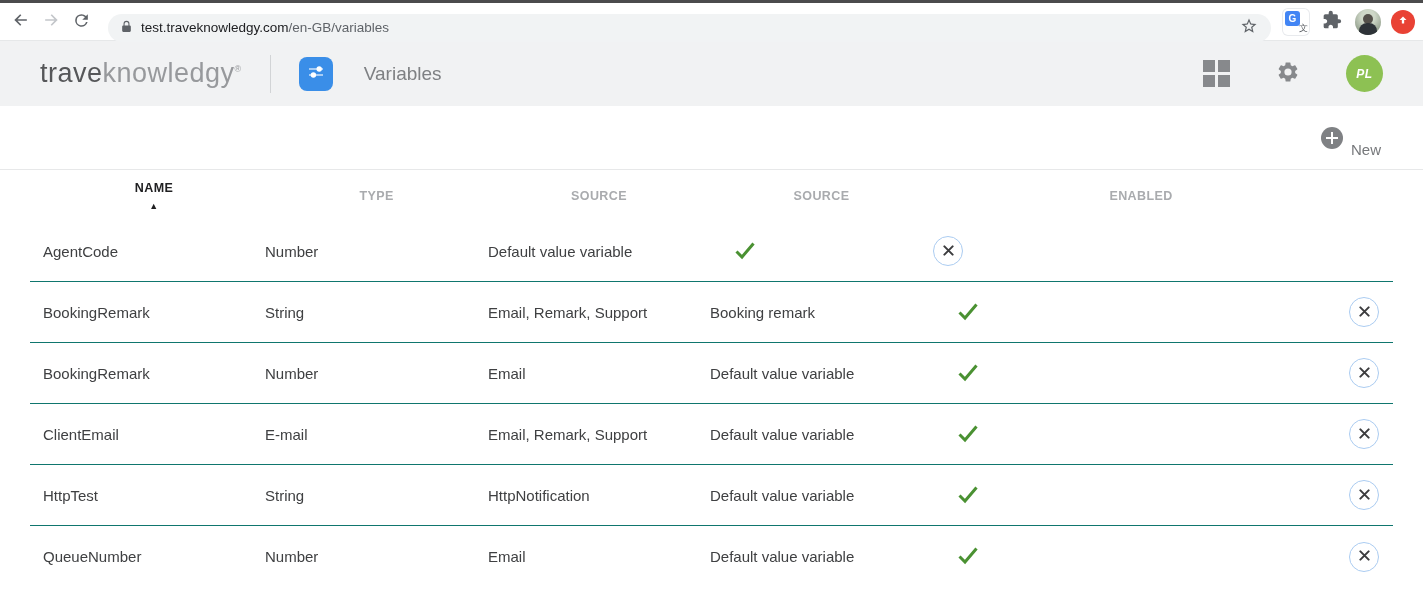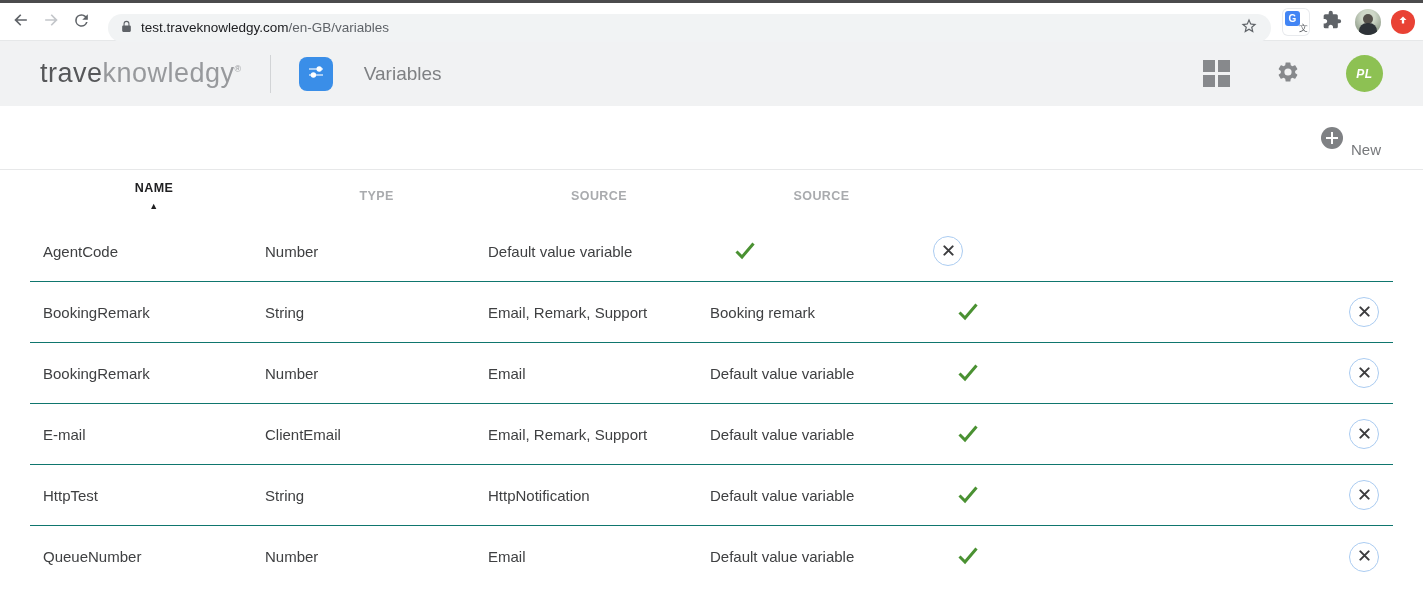--- a/index.html
+++ b/index.html
@@ -187,20 +187,21 @@
 
 <main class="tbl">
   <div class="tbl-row tbl-head">
     <div class="hcell sorted">
         <span>NAME</span>
         <span class="sort-arrow">▲</span>
       </div>
     <div class="hcell">TYPE</div>
     <div class="hcell">SOURCE</div>
     <div class="hcell">SOURCE</div>
+    <div class="hcell">ENABLED</div>
     <div class="hcell"></div>
   </div>
 
   <div class="tbl-row data-row">
     <div class="cell">AgentCode</div>
     <div class="cell">Number</div>
     <div class="cell">Default value variable</div>
     <div class="cell enabled">
       <span><svg width="24" height="24" viewBox="0 0 24 24">
             <path d="M3.5 13.5 L9 19 L20.5 5.5" stroke="#4a9132" stroke-width="3" fill="none"></path>
@@ -247,22 +248,22 @@
     <div class="cell">
         <button class="x-btn">
           <span><svg width="11" height="11" viewBox="0 0 12 12">
               <path d="M1.5 1.5 L10.5 10.5 M10.5 1.5 L1.5 10.5" stroke="#3c3c3e" stroke-width="2.2" stroke-linecap="round"></path>
             </svg></span>
         </button>
       </div>
   </div>
 
   <div class="tbl-row data-row">
+    <div class="cell">ClientEmail</div>
     <div class="cell">E-mail</div>
-    <div class="cell">ClientEmail</div>
     <div class="cell">Email, Remark, Support</div>
     <div class="cell">Default value variable</div>
     <div class="cell enabled">
       <span><svg width="24" height="24" viewBox="0 0 24 24">
             <path d="M3.5 13.5 L9 19 L20.5 5.5" stroke="#4a9132" stroke-width="3" fill="none"></path>
           </svg></span>
     </div>
     <div class="cell">
         <button class="x-btn">
           <span><svg width="11" height="11" viewBox="0 0 12 12">

